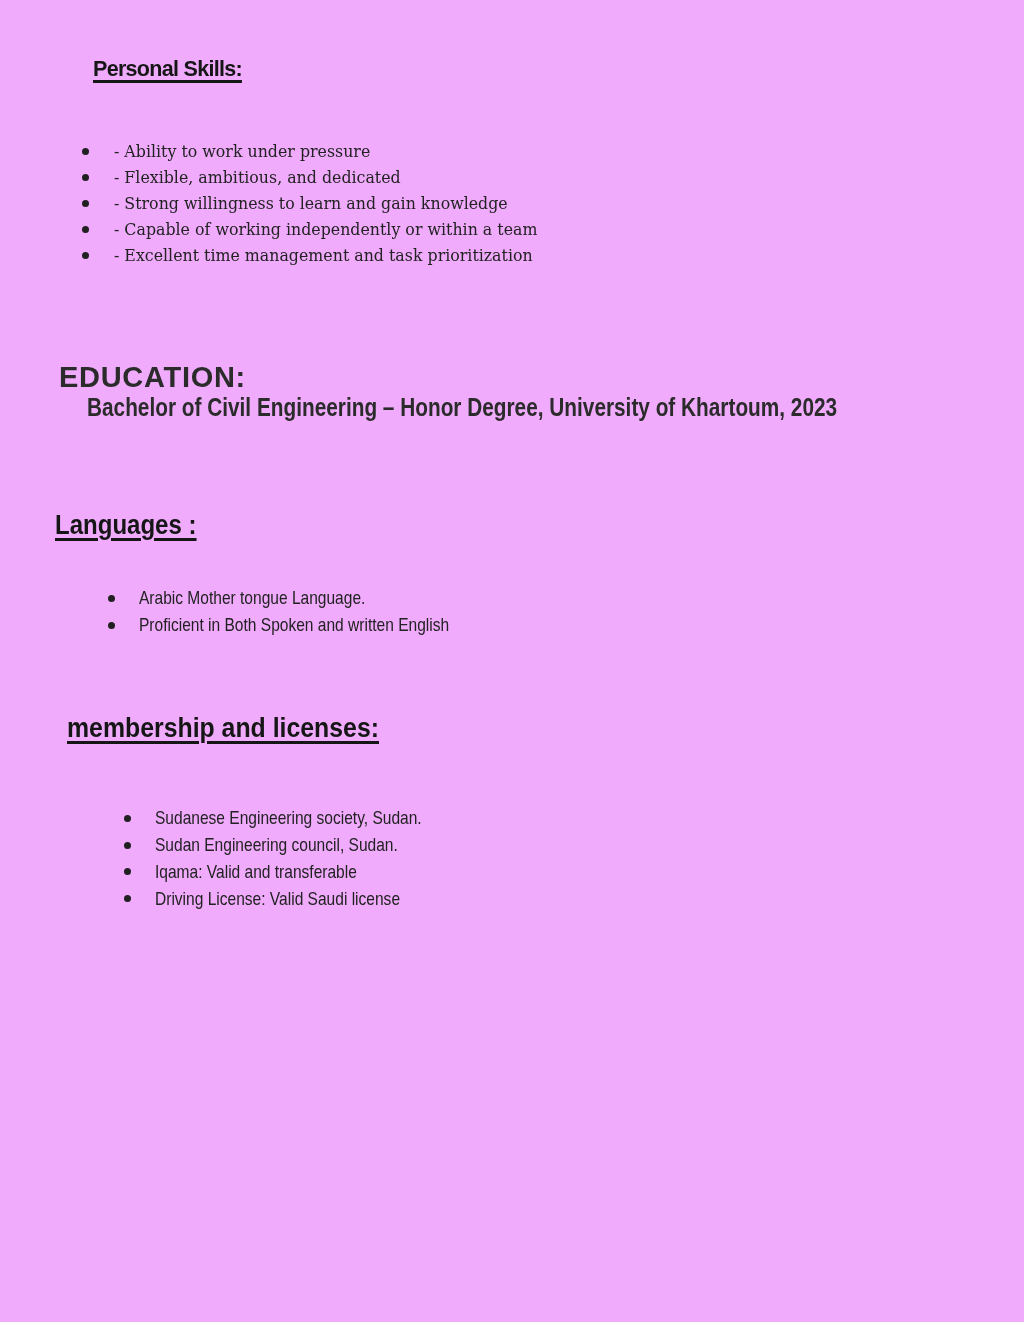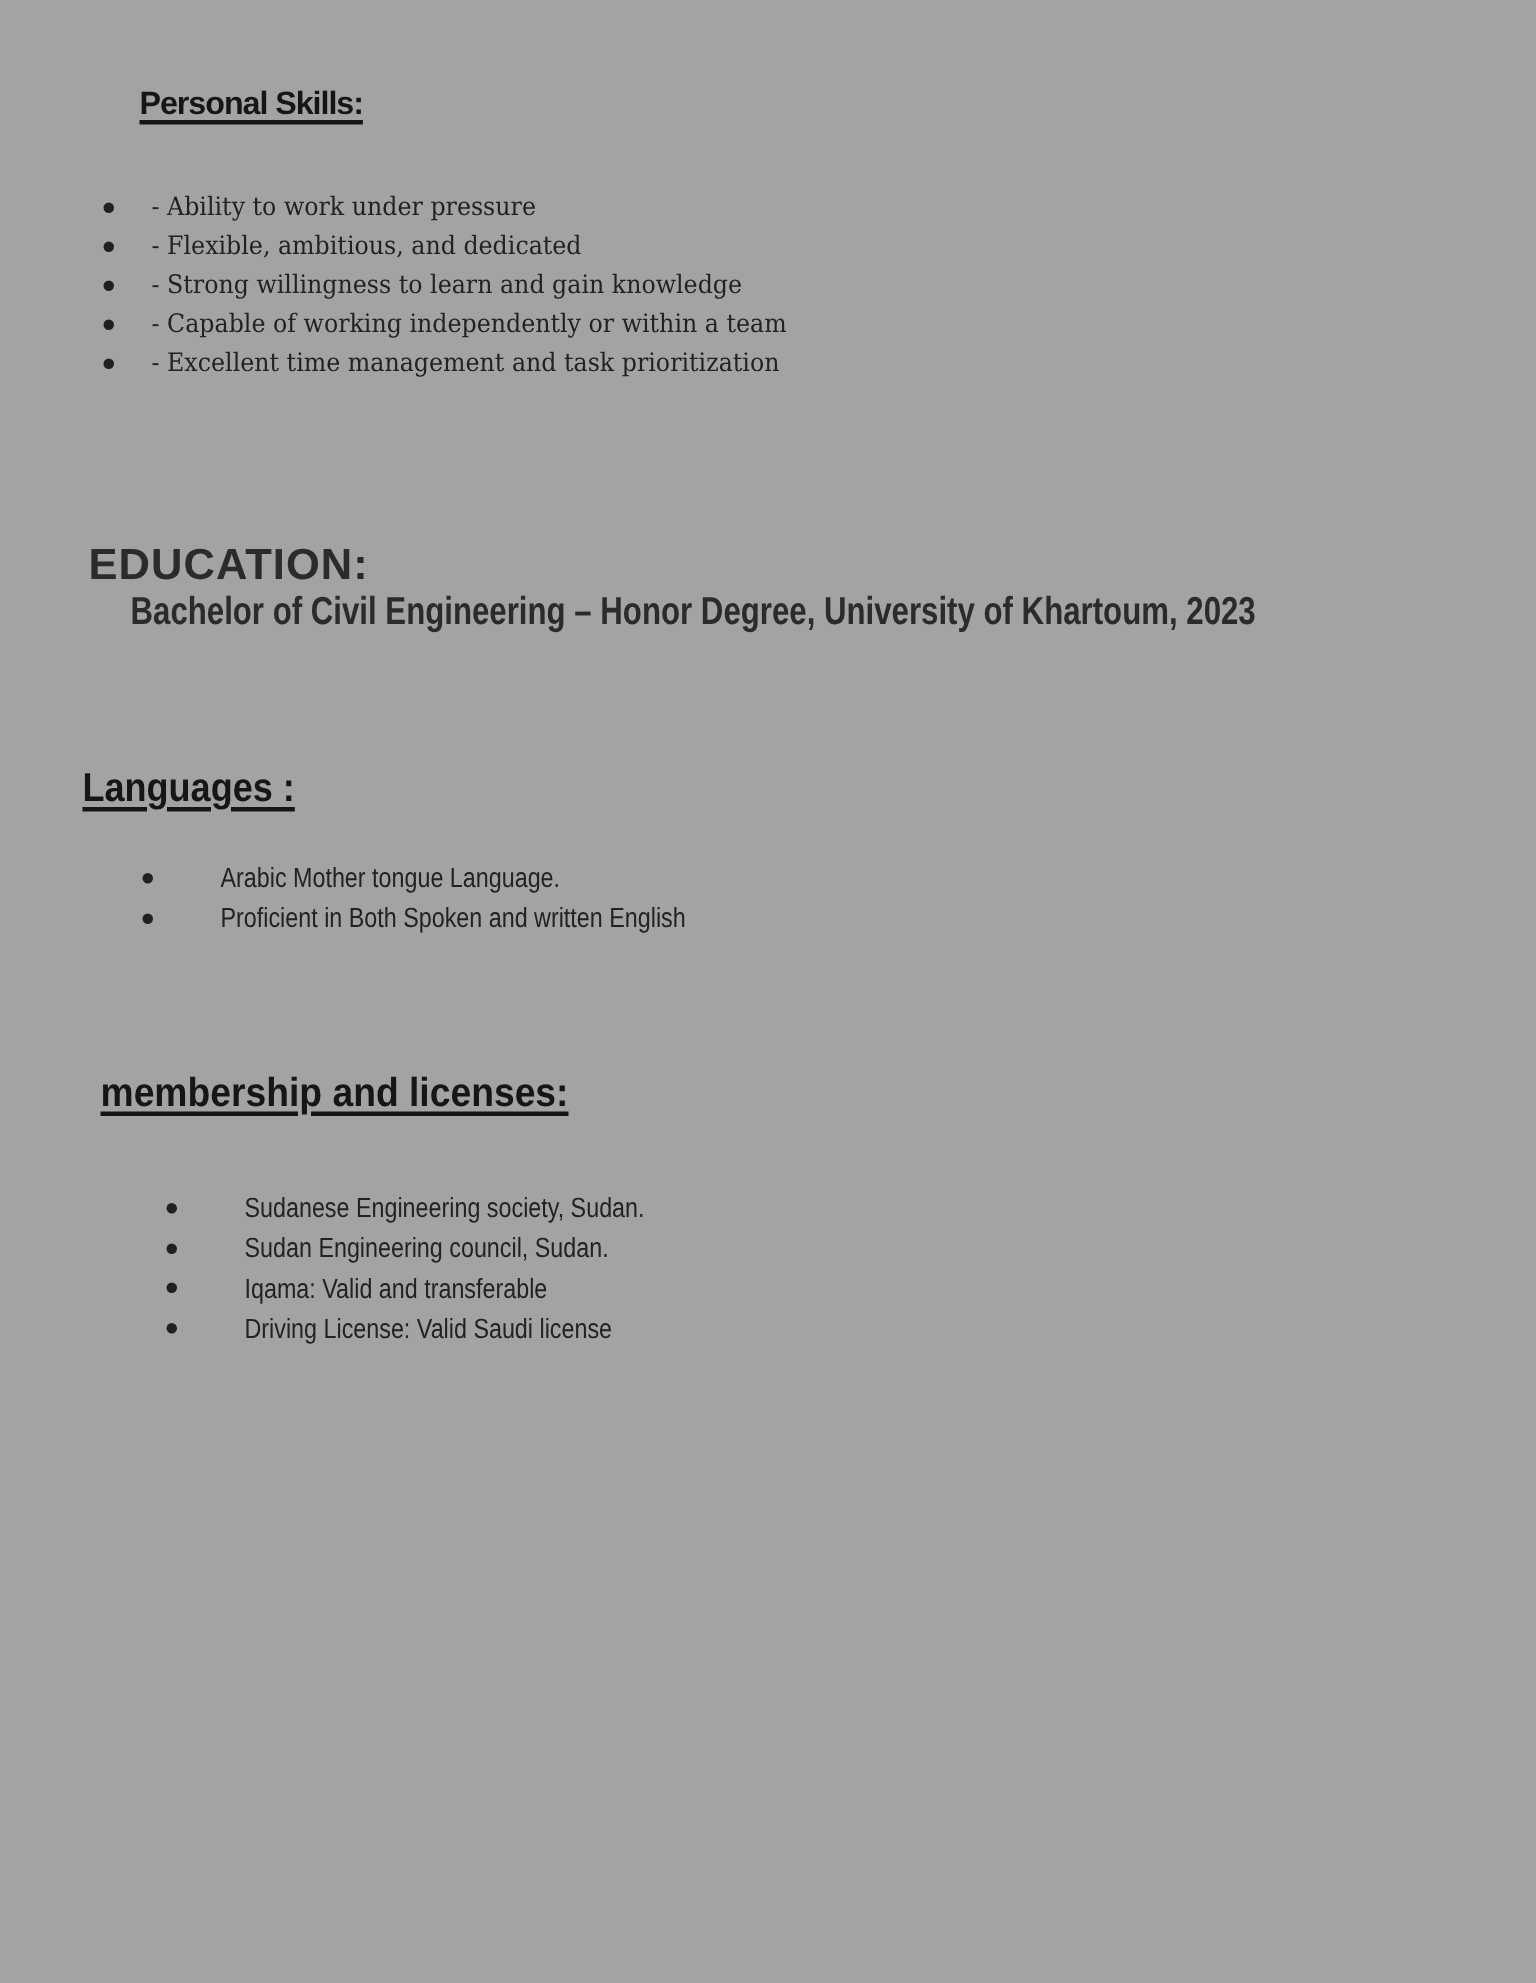--- a/index.html
+++ b/index.html
@@ -1,41 +1,41 @@
 <!DOCTYPE html>
 <html><head>
 <meta charset="utf-8">
 <style>
   html, body { margin: 0; padding: 0; background: #ffffff; }
   .page {
     position: relative;
     width: 1024px;
     height: 1322px;
-    background: #a3a3a3;
+    background: #f0abfc;
     color: #202020;
     font-family: "Liberation Sans", sans-serif;
     overflow: hidden;
   }
   .abs { position: absolute; white-space: nowrap; }
 
   
   .hd { font-weight: bold; color: #161616; }
   .hd-underline {
     text-decoration: underline;
     text-decoration-thickness: 3px;
     text-underline-offset: 4px;
   }
   #ps-heading   { left: 93px;  top: 57px;  font-size: 21.5px; letter-spacing: -0.7px; }
   #edu-heading  { left: 59px;  top: 361px; font-size: 29px;   letter-spacing: 0.7px; color:#2b2b2b; }
   #edu-degree   { left: 87px;  top: 392px; font-size: 26px;   transform: scaleX(0.80); transform-origin: left top; color:#2b2b2b; }
   #lang-heading { left: 55px;  top: 510px; font-size: 27px;   transform: scaleX(0.89); transform-origin: left top; }
   #mem-heading  { left: 67px;  top: 713px; font-size: 27px;   transform: scaleX(0.92); transform-origin: left top; }
 
   
-  ul.list { position: absolute; list-style: none; margin: 4px; padding: 0; text-align: right; }
+  ul.list { position: absolute; list-style: none; margin: 17px; padding: 0; text-align: right; }
   ul.list li { display: flex; align-items: center; }
   .dot {
     width: 7px; height: 7px; border-radius: 50%;
     background: #202020; flex: none;
   }
   .item-text { display: inline-block; transform-origin: left center; }
 
   
   #ps-list { left: 65px; top: 121px; }
   #ps-list li { height: 26px; }
@@ -43,21 +43,21 @@
     margin-left: 25px;
     font-family: "DejaVu Serif", serif;
     font-size: 17px;
     transform: scaleX(0.93);
     color: #222222;
   }
 
   
   #lang-list { left: 91px; top: 568px; }
   #mem-list  { left: 107px; top: 788px; }
-  #lang-list li, #mem-list li { height: 26.8px; gap: 21px; }
+  #lang-list li, #mem-list li { height: 26.8px; }
   #lang-list .item-text, #mem-list .item-text {
     margin-left: 24px;
     font-family: "Liberation Sans", sans-serif;
     font-size: 18.5px;
     transform: scaleX(0.84);
     color: #222222;
   }
 </style>
 </head>
 <body>

